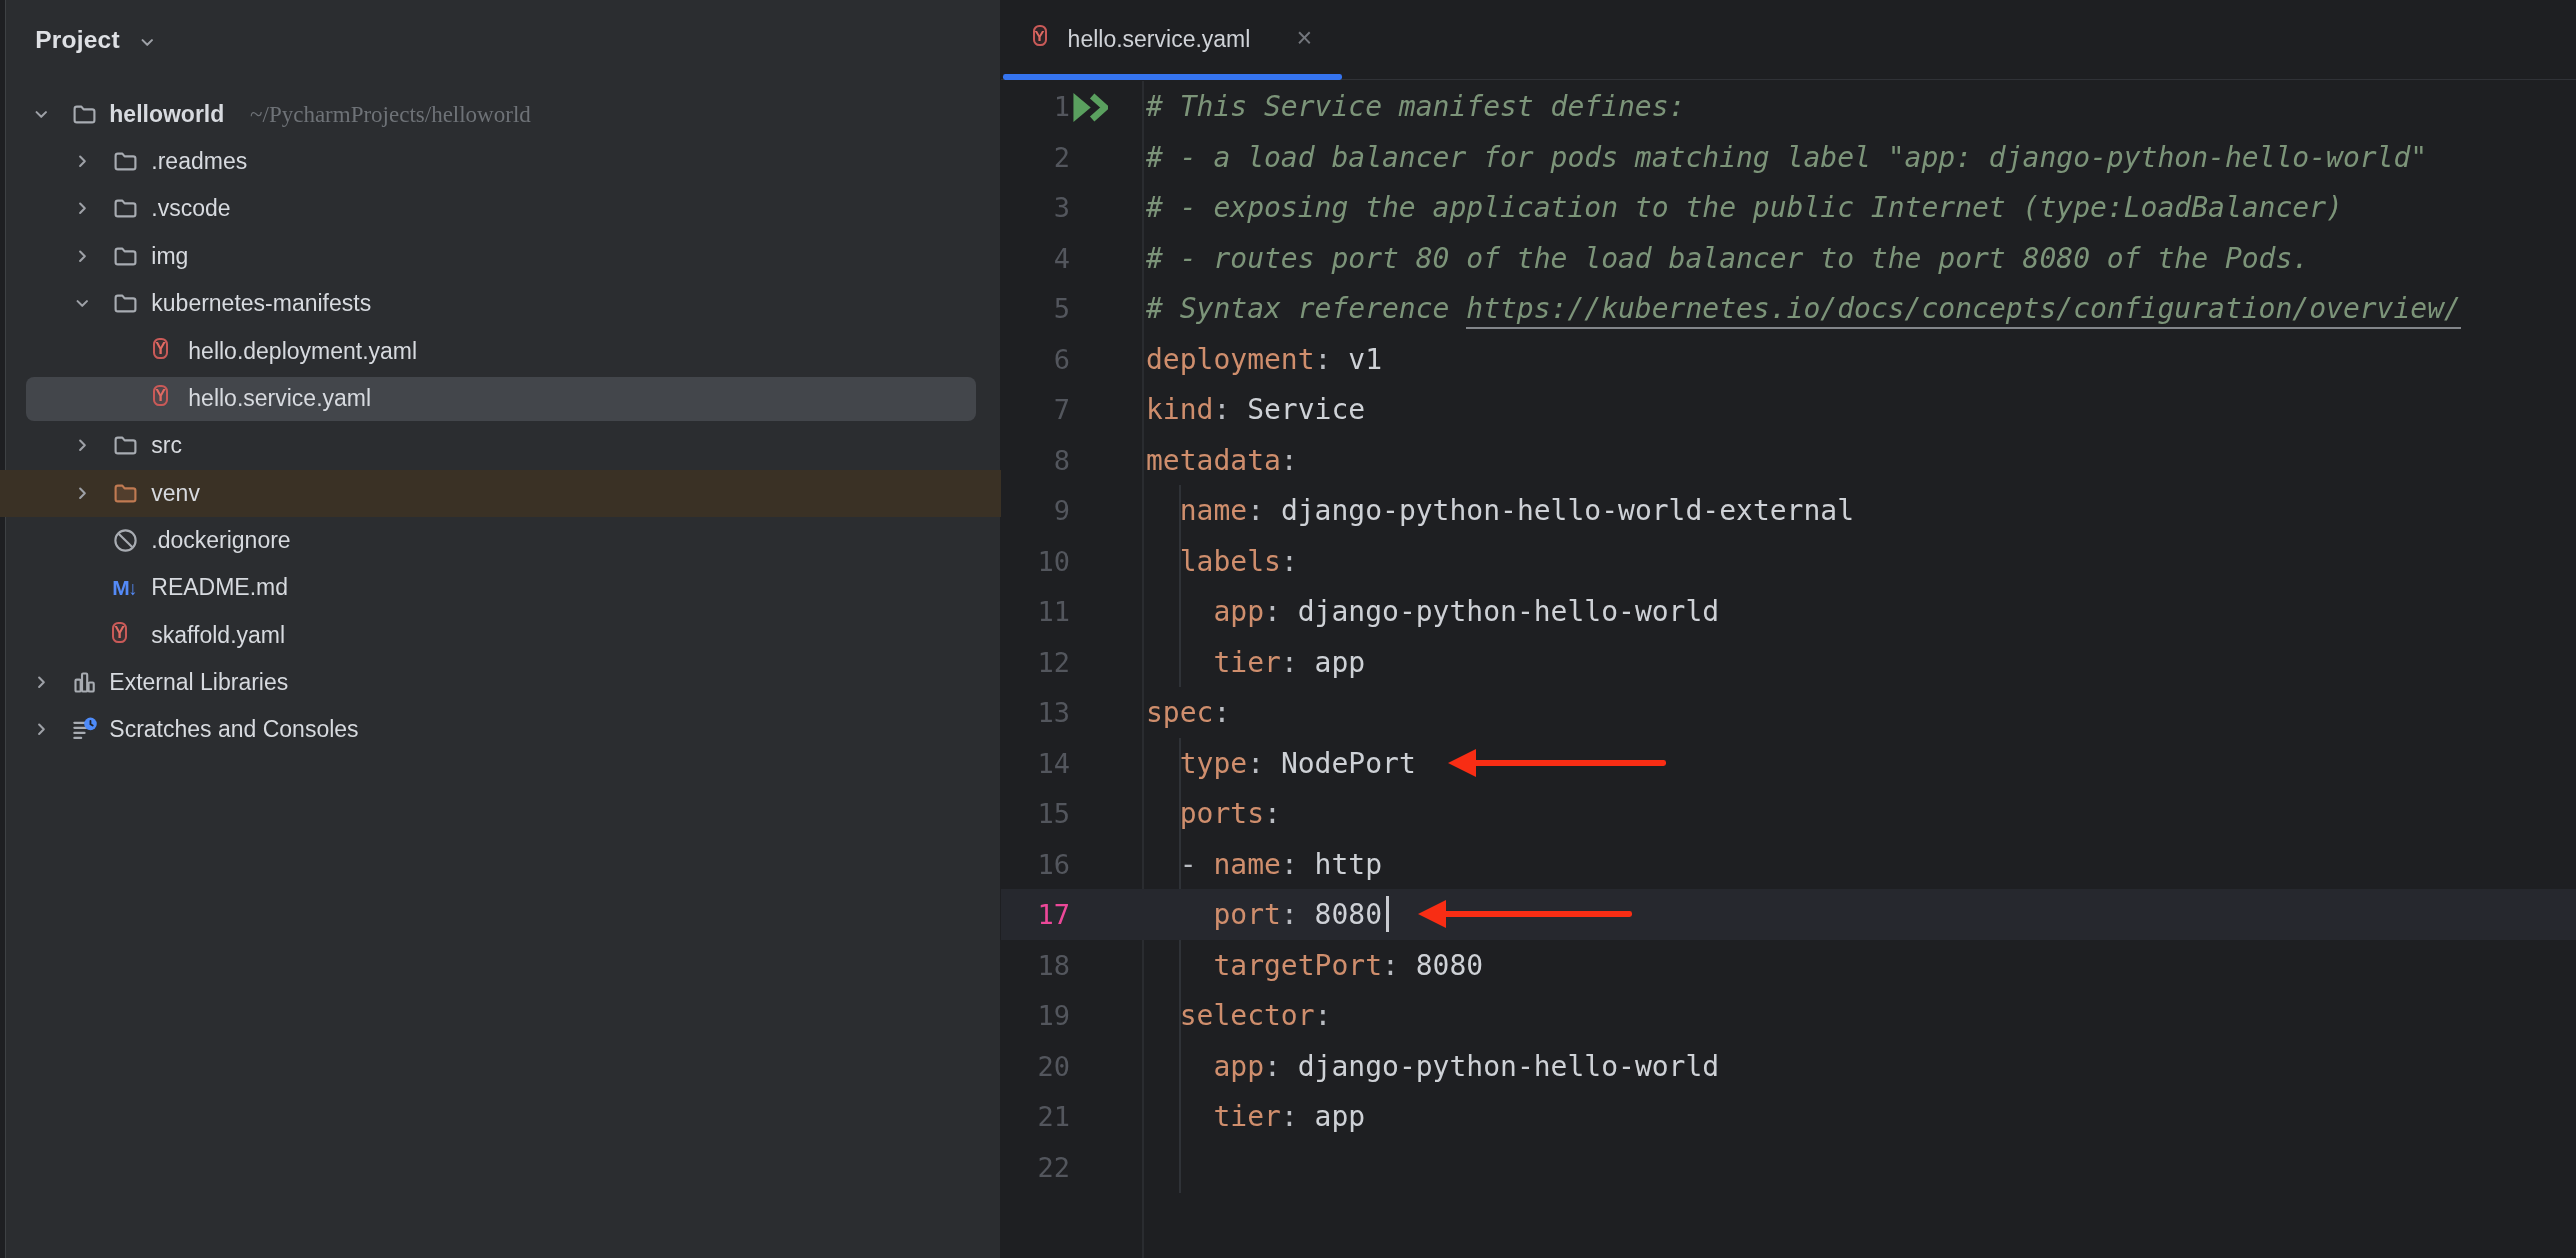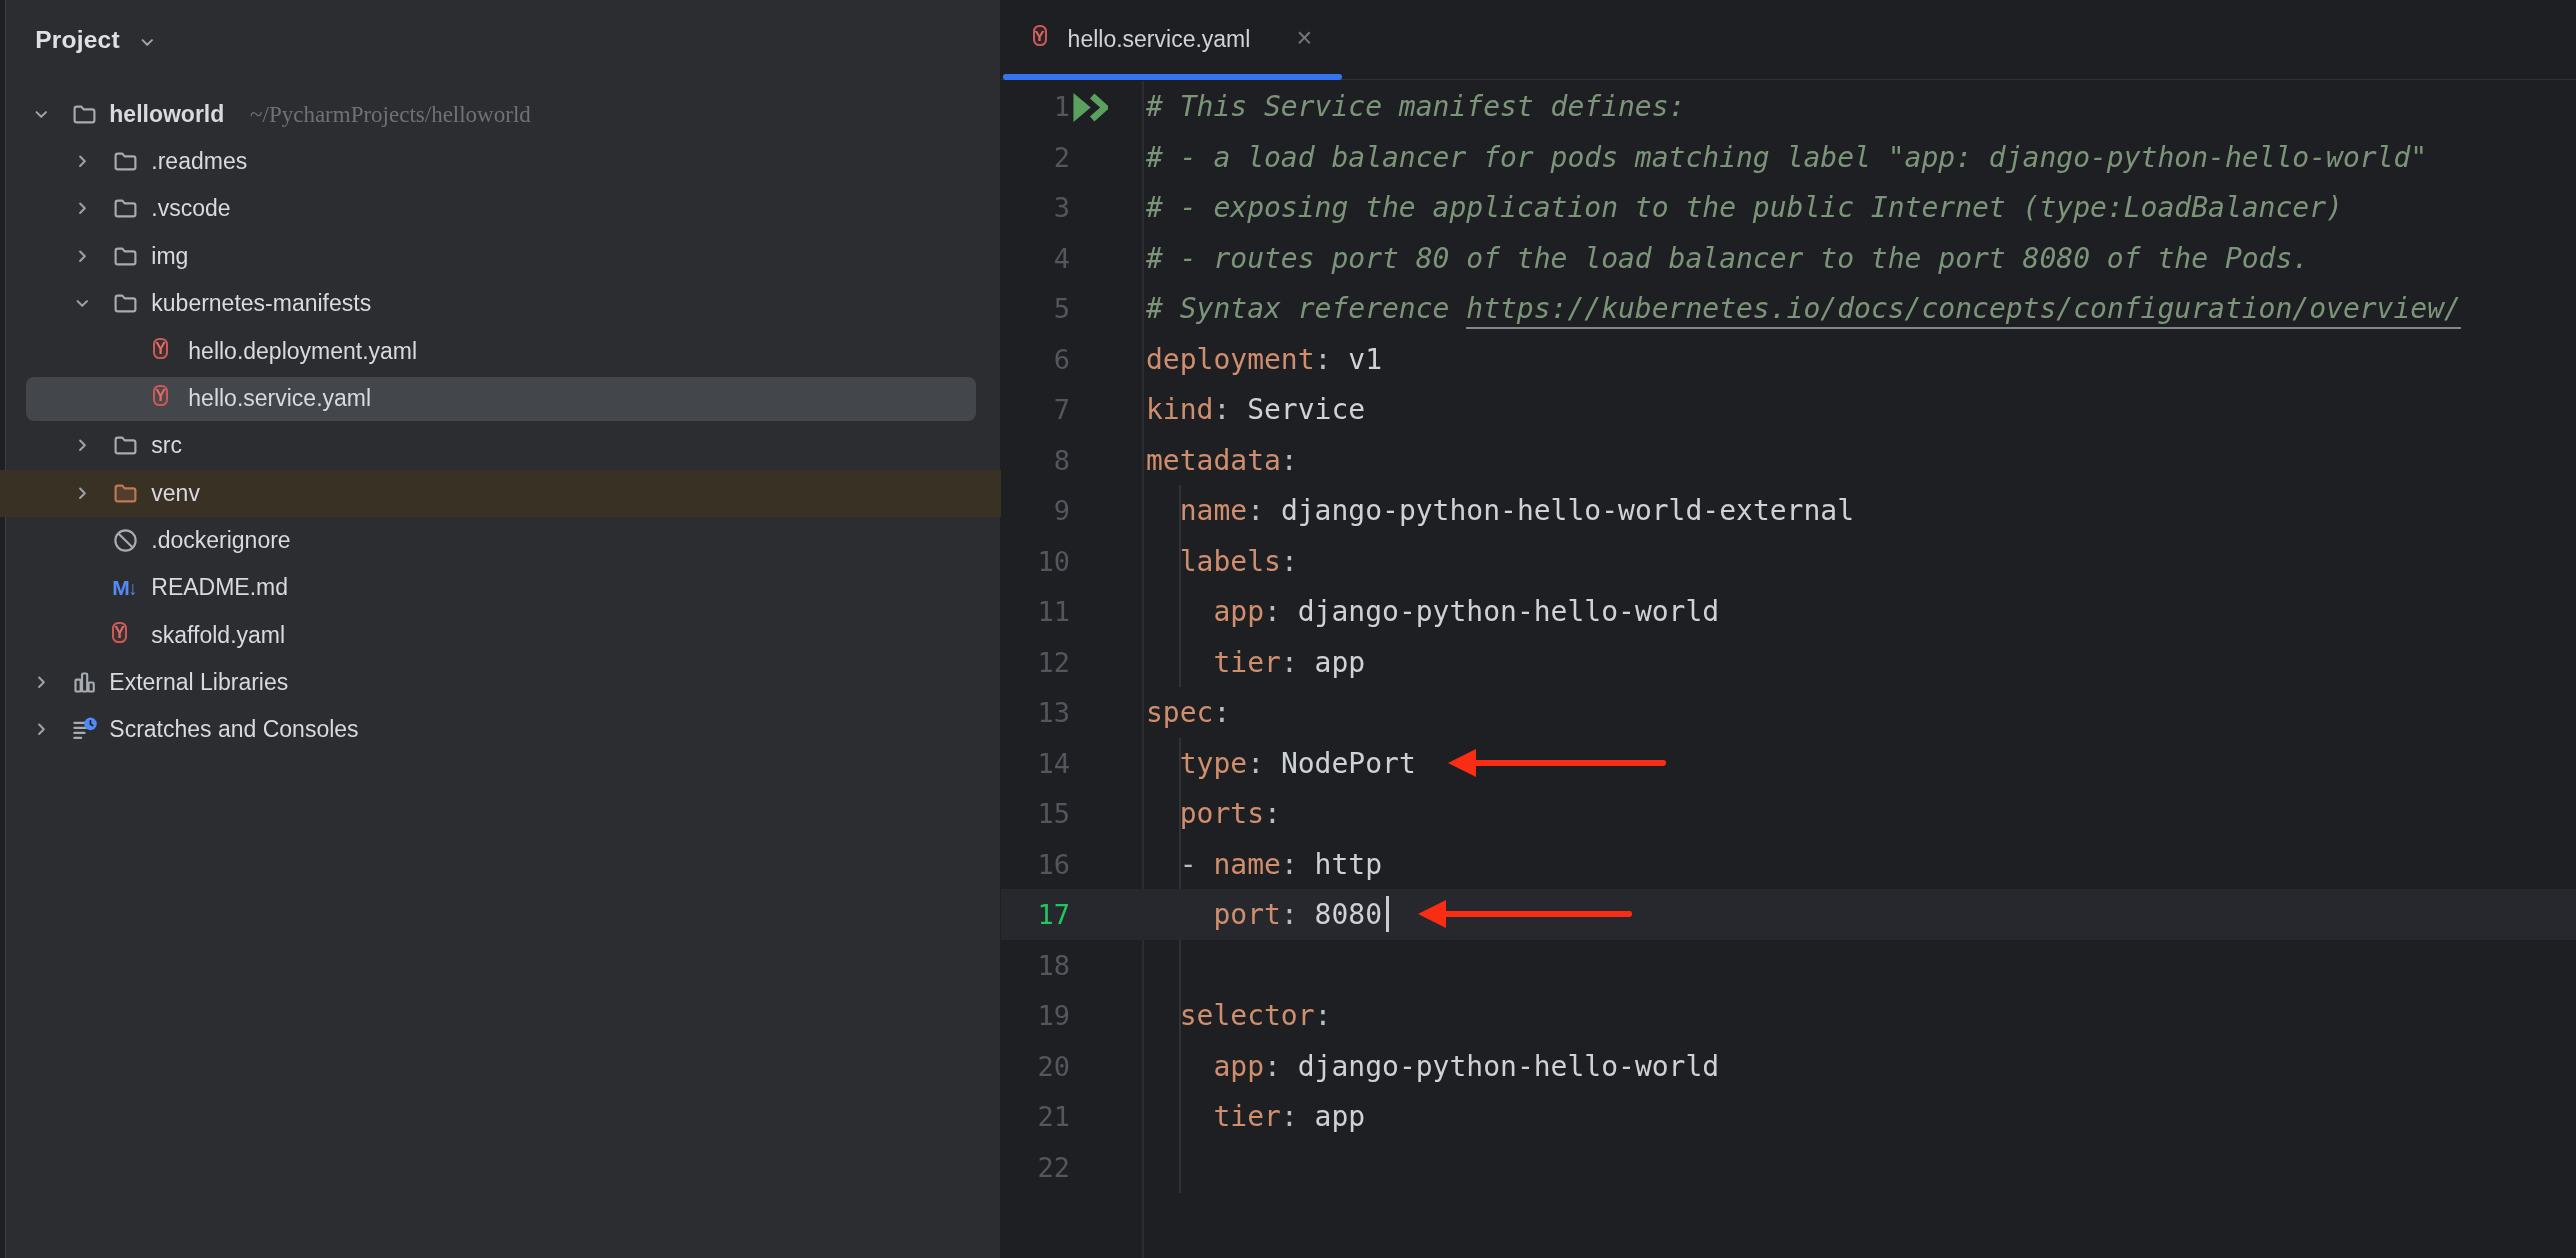--- a/index.html
+++ b/index.html
@@ -43,21 +43,21 @@
   #tab-underline{left:1.6px;top:74px;width:339px;height:6.3px;background:#3574F0;border-radius:2.4px;}
 
   #gutter-sep{left:141px;top:81px;width:1.6px;height:1178px;background:#2A2C30;}
   .indent-guide{width:1.6px;background:#2F3237;}
 
   #code-lines{left:0;top:81px;width:1575px;}
   .cl{position:absolute;left:0;width:1575px;height:51px;}
   .cl.current{background:#26282E;}
   .lnum{position:absolute;left:0;top:0;width:69px;height:51px;line-height:51px;text-align:right;
         font-family:"DejaVu Sans Mono",monospace;font-size:27px;color:#53565D;}
-  .cl.current .lnum{color:#22c55e;}
+  .cl.current .lnum{color:#ec4899;}
   .ctext{position:absolute;left:145px;top:0;height:51px;line-height:51px;white-space:pre;
          font-family:"DejaVu Sans Mono",monospace;font-size:28px;text-align:right;}
   .sg-c{color:#7C9479;font-style:italic;}
   .sg-cl{color:#7C9479;font-style:italic;border-bottom:2.4px solid #83868B;padding-bottom:1.6px;}
   .sg-k{color:#CF8E6D;}
   .sg-p{color:#B9BCC2;}
   .sg-v{color:#CED1D6;}
 
   #run-icon{left:71px;top:91px;}
   .cursor-bar{position:absolute;width:3.2px;height:36px;background:#C9CBD0;}
@@ -306,20 +306,21 @@
           <span class="lnum">16</span>
           <span class="ctext"><span class="sg-p">  - </span><span class="sg-k">name</span><span class="sg-p">: </span><span class="sg-v">http</span></span>
         </div>
         <div class="cl current" style="top: 808px;">
           <span class="lnum">17</span>
           <span class="ctext"><span class="sg-p">    </span><span class="sg-k">port</span><span class="sg-p">: </span><span class="sg-v">8080</span></span>
           <span class="cursor-bar" style="left: 385px; top: 7px;"></span>
         </div>
         <div class="cl" style="top: 859px;">
           <span class="lnum">18</span>
+          <span class="ctext"><span class="sg-p">    </span><span class="sg-k">targetPort</span><span class="sg-p">: </span><span class="sg-v">8080</span></span>
         </div>
         <div class="cl" style="top: 909px;">
           <span class="lnum">19</span>
           <span class="ctext"><span class="sg-p">  </span><span class="sg-k">selector</span><span class="sg-p">:</span></span>
         </div>
         <div class="cl" style="top: 960px;">
           <span class="lnum">20</span>
           <span class="ctext"><span class="sg-p">    </span><span class="sg-k">app</span><span class="sg-p">: </span><span class="sg-v">django-python-hello-world</span></span>
         </div>
         <div class="cl" style="top: 1010px;">

